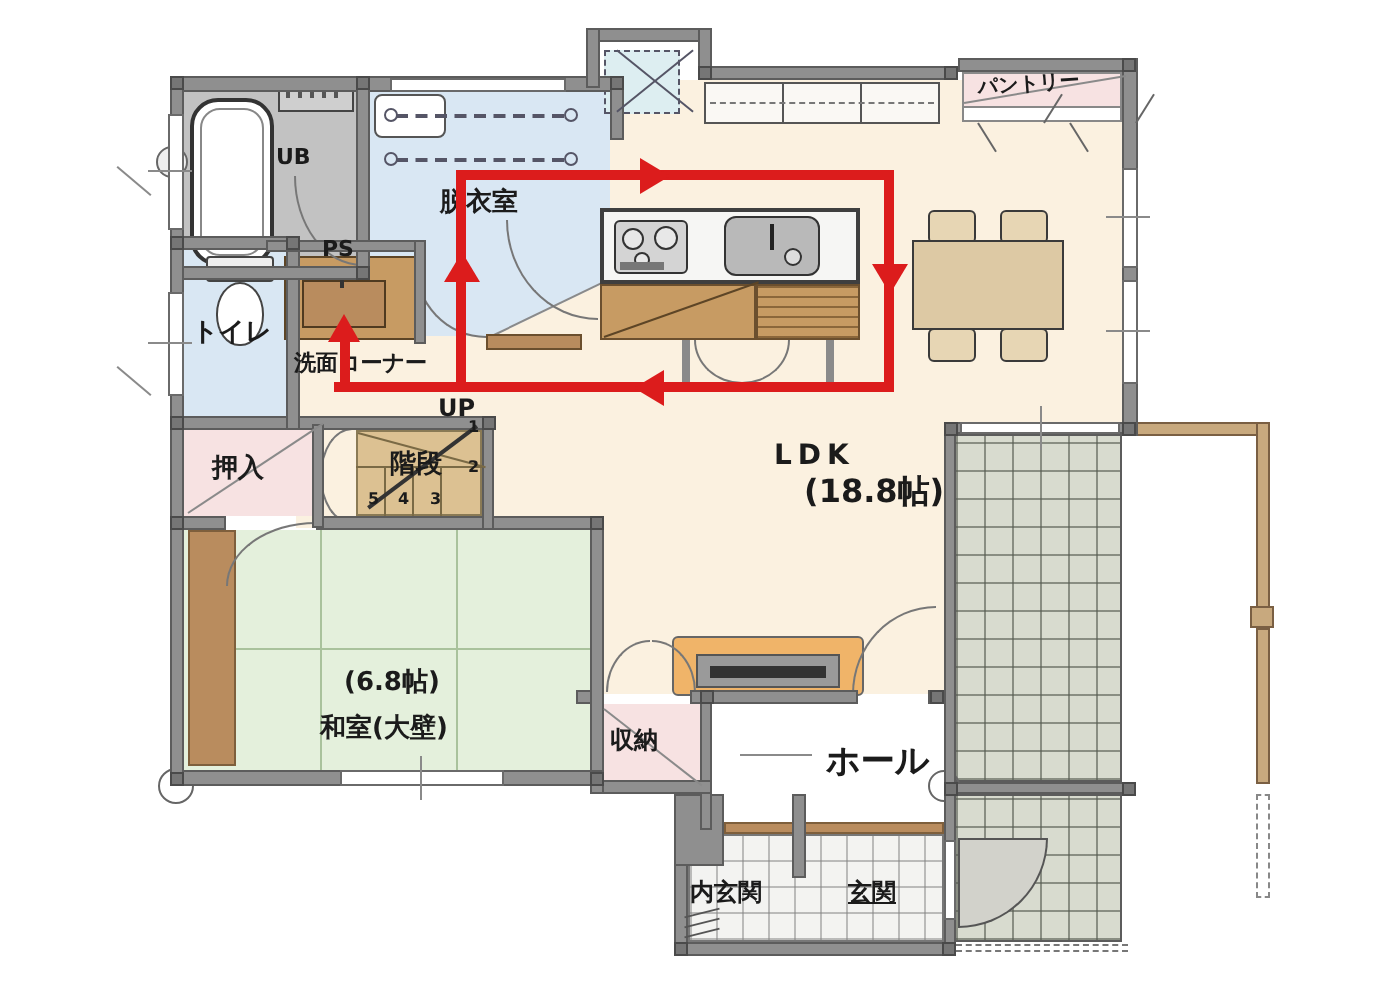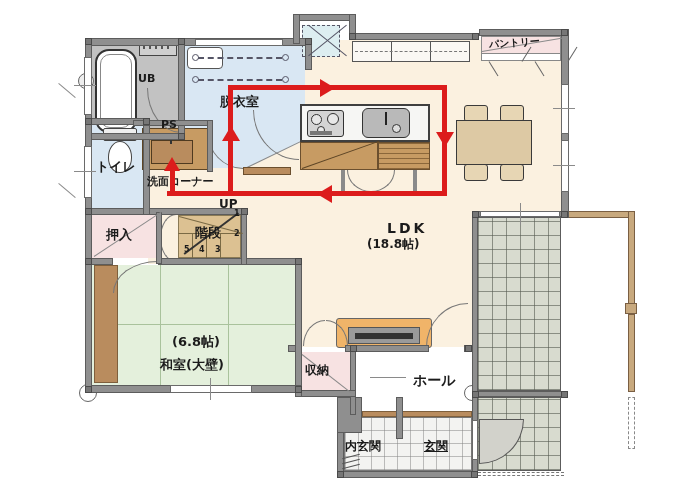--- a/index.html
+++ b/index.html
@@ -258,22 +258,22 @@
   <div class="abs lbl" style="left:147px;top:176px;font-size:11px;">洗面コーナー</div>
   <div class="abs lbl" style="left:106px;top:228px;font-size:13px;">押入</div>
   <div class="abs lbl" style="left:195px;top:226px;font-size:13px;">階段</div>
   <div class="abs lbl" style="left:219px;top:198px;font-size:12px;">UP</div>
   <div class="abs lbl" style="left:234px;top:210px;font-size:8px;">1</div>
   <div class="abs lbl" style="left:234px;top:230px;font-size:8px;">2</div>
   <div class="abs lbl" style="left:215px;top:246px;font-size:8px;">3</div>
   <div class="abs lbl" style="left:199px;top:246px;font-size:8px;">4</div>
   <div class="abs lbl" style="left:184px;top:246px;font-size:8px;">5</div>
   <div class="abs lbl" style="left:387px;top:221px;font-size:14px;letter-spacing:3px;">LDK</div>
-  <div class="abs lbl" style="left:367px;top:238px;font-size:12px;">(18.8帖)</div>
+  <div class="abs lbl" style="left:402px;top:238px;font-size:16px;">(18.8帖)</div>
   <div class="abs lbl" style="left:489px;top:38px;font-size:10px;transform:rotate(-4deg);z-index:31;">パントリー</div>
   <div class="abs lbl" style="left:160px;top:318px;font-size:13px;margin-top:40px;">和室(大壁)</div>
   <div class="abs lbl" style="left:172px;top:335px;font-size:13px;">(6.8帖)</div>
   <div class="abs lbl" style="left:305px;top:364px;font-size:12px;">収納</div>
-  <div class="abs lbl" style="left:413px;top:373px;font-size:14px;">ホール</div>
+  <div class="abs lbl" style="left:413px;top:373px;font-size:17px;">ホール</div>
   <div class="abs lbl" style="left:345px;top:440px;font-size:12px;">内玄関</div>
   <div class="abs lbl" style="left:424px;top:440px;font-size:12px;text-decoration:underline;">玄関</div>
 
 </div>
 
 </body></html>

